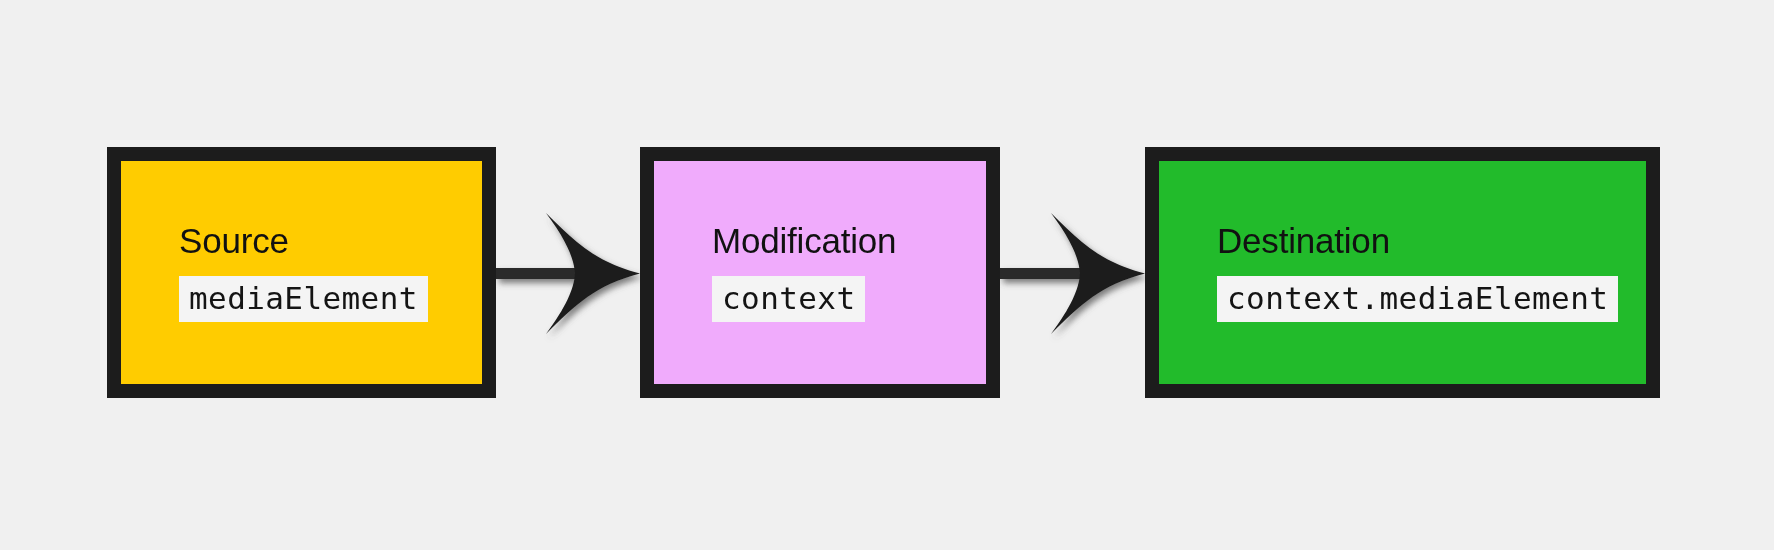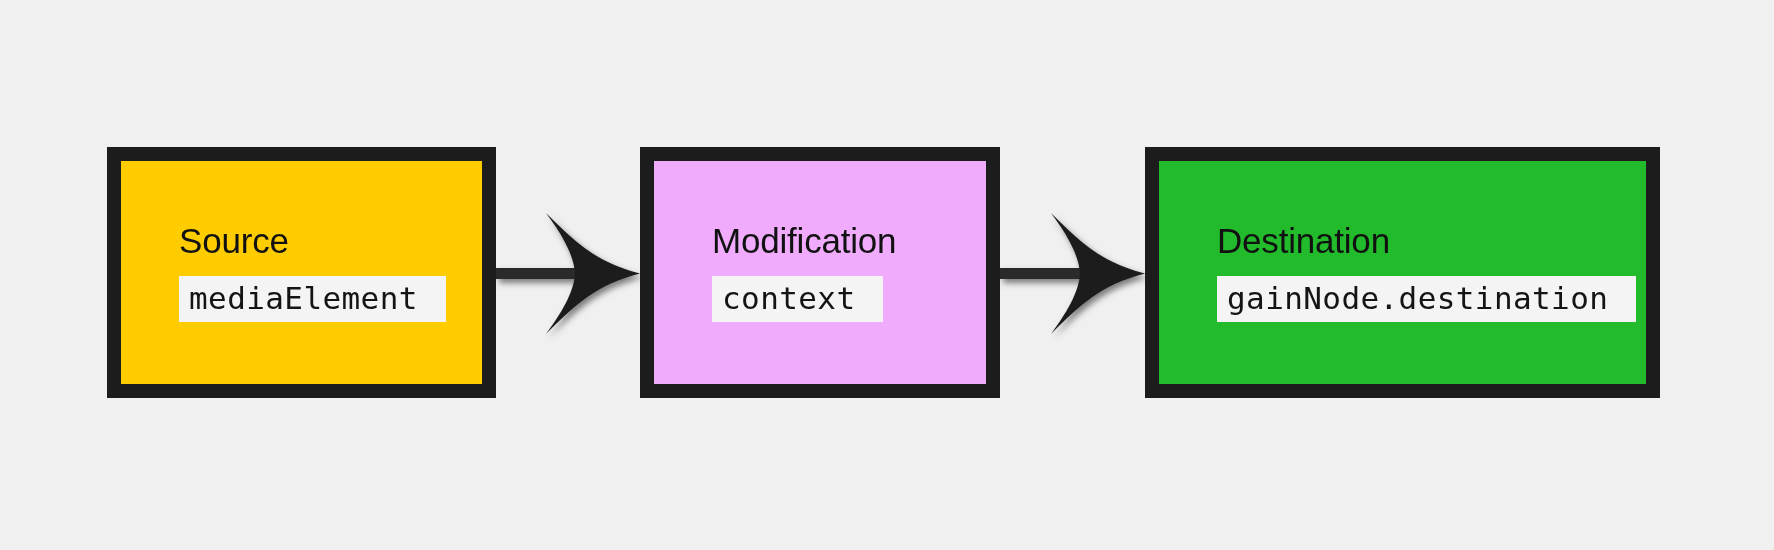--- a/index.html
+++ b/index.html
@@ -55,21 +55,21 @@
     white-space: nowrap;
     margin-bottom: 18px;
   }
 
   .node-code {
     font-family: "DejaVu Sans Mono", "Liberation Mono", monospace;
     font-size: 31px;
     line-height: 1.28;
     color: #141414;
     background: #f4f4f4;
-    padding: 3px 28px 4px 10px;
+    padding: 3px 10px 4px 10px;
     white-space: nowrap;
     letter-spacing: 0.4px;
   }
 
   
   #node-source {
     left: 107px;  top: 147px;
     width: 389px; height: 251px;
     background: #ffcc00;
   }
@@ -116,16 +116,16 @@
     <div class="node-code">mediaElement</div>
   </div>
 
   <div class="node" id="node-modification">
     <div class="node-title">Modification</div>
     <div class="node-code">context</div>
   </div>
 
   <div class="node" id="node-destination">
     <div class="node-title">Destination</div>
-    <div class="node-code">gainNode.destination</div>
+    <div class="node-code">context.mediaElement</div>
   </div>
 
 </div>
 
 </body></html>

